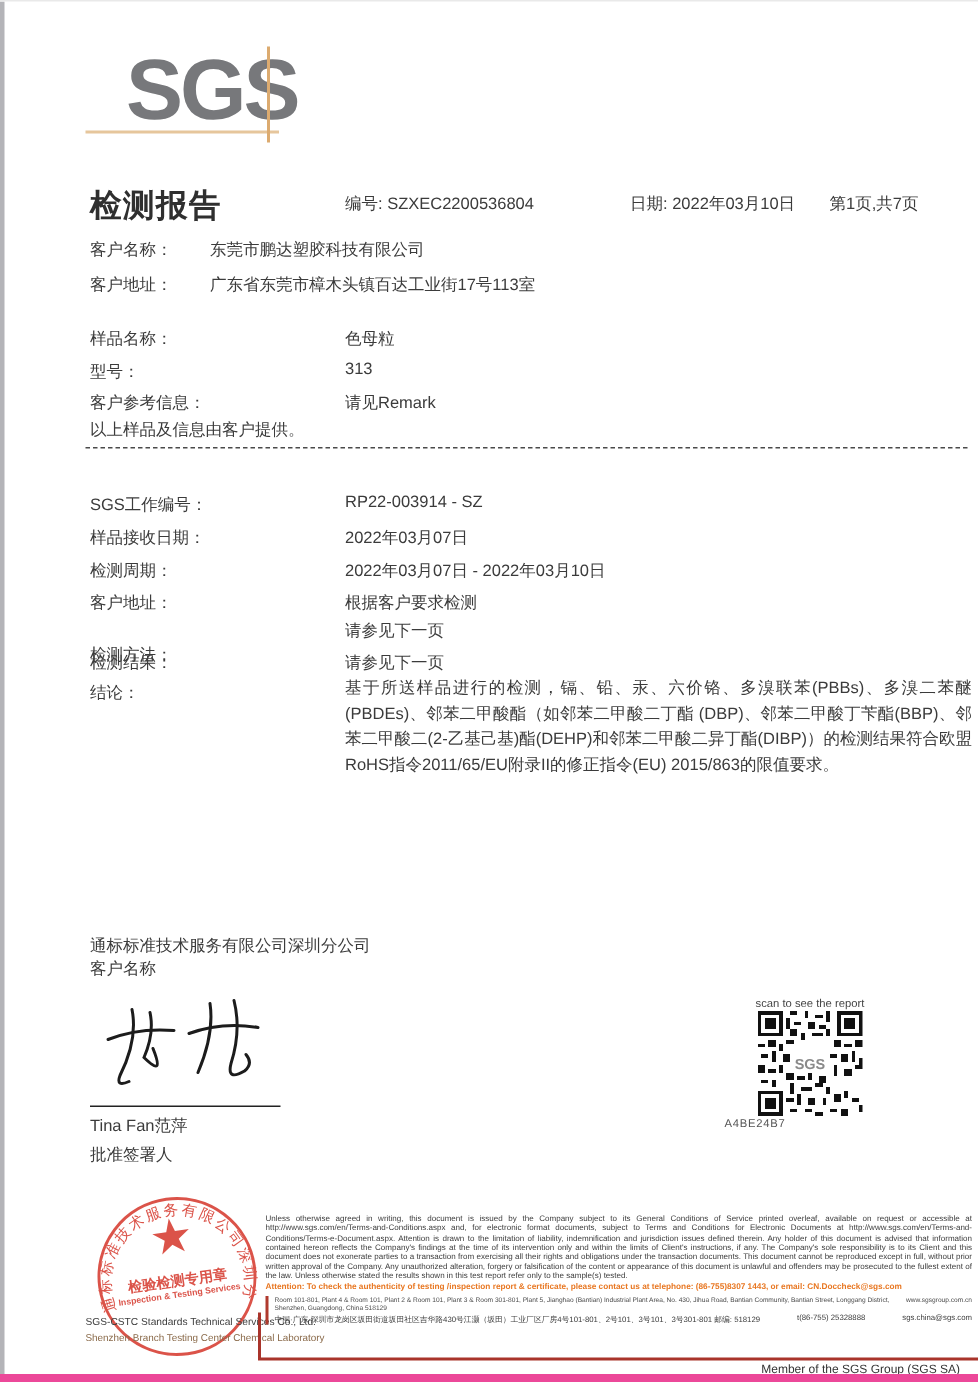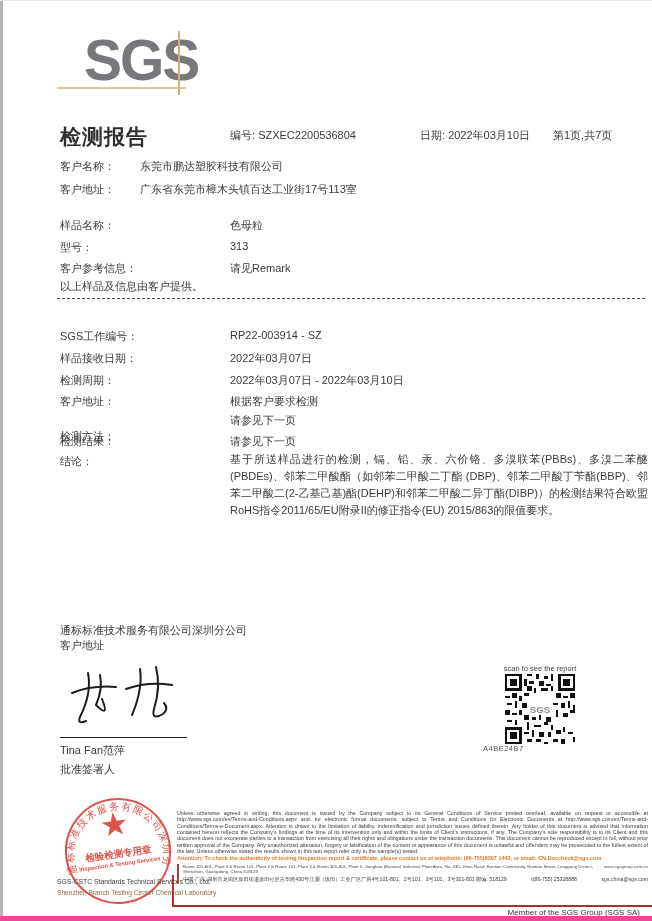--- a/index.html
+++ b/index.html
@@ -111,21 +111,21 @@
   <div class="t" style="left:230px; top:393px;">根据客户要求检测</div>
   <div class="t" style="left:60px; top:428px;">检测方法：</div>
   <div class="t" style="left:230px; top:412px;">请参见下一页</div>
   <div class="t" style="left:60px; top:433px;">检测结果：</div>
   <div class="t" style="left:230px; top:433px;">请参见下一页</div>
 
   <div class="t" style="left:60px; top:453px;">结论：</div>
   <div class="conclusion">基于所送样品进行的检测，镉、铅、汞、六价铬、多溴联苯(PBBs)、多溴二苯醚(PBDEs)、邻苯二甲酸酯（如邻苯二甲酸二丁酯 (DBP)、邻苯二甲酸丁苄酯(BBP)、邻苯二甲酸二(2-乙基己基)酯(DEHP)和邻苯二甲酸二异丁酯(DIBP)）的检测结果符合欧盟RoHS指令2011/65/EU附录II的修正指令(EU) 2015/863的限值要求。</div>
 
   <div class="t" style="left:60px; top:622px;">通标标准技术服务有限公司深圳分公司</div>
-  <div class="t" style="left:60px; top:637px;">客户地址</div>
+  <div class="t" style="left:60px; top:637px;">客户名称</div>
 
   <svg class="sig-svg" width="130" height="80" viewBox="0 0 130 80">
     <g fill="none" stroke="#1c1c1c" stroke-width="2" stroke-linecap="round">
       <path d="M6,34 Q26,26 50,28"></path>
       <path d="M22,14 Q26,34 14,58 Q11,66 20,62"></path>
       <path d="M34,16 Q37,30 30,46 Q44,60 36,40"></path>
       <path d="M60,30 Q82,22 106,26"></path>
       <path d="M74,10 Q77,30 66,56"></path>
       <path d="M90,8 Q95,28 88,50 Q85,62 97,55 Q103,50 98,44"></path>
     </g>

